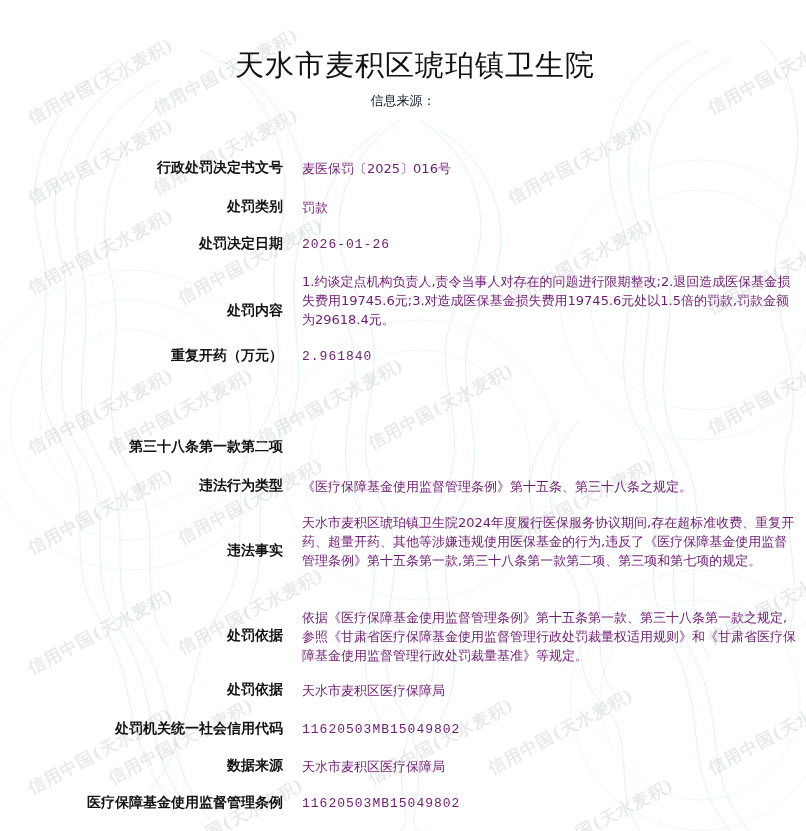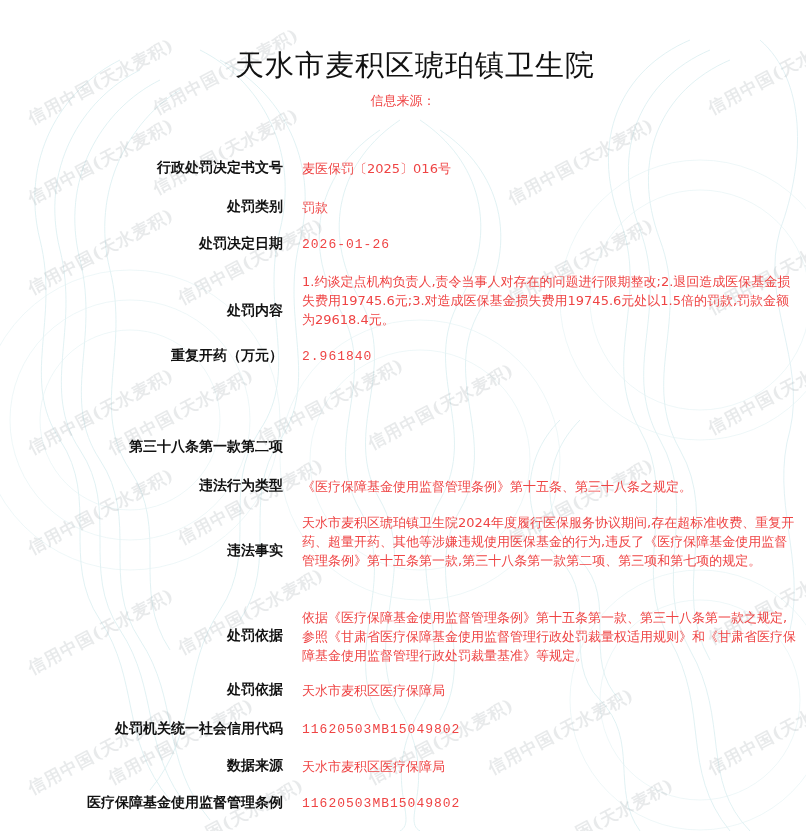--- a/index.html
+++ b/index.html
@@ -50,21 +50,21 @@
       letter-spacing: 1px;
       color: #111;
     }
     .info-source {
       position: absolute;
       left: 0;
       width: 806px;
       top: 92px;
       text-align: center;
       font-size: 13px;
-      color: #ef4444;
+      color: #0f172a;
     }
     .row {
       position: absolute;
       left: 0;
       width: 806px;
     }
     .label {
       position: absolute;
       right: 523px; 
       text-align: right;
@@ -74,21 +74,21 @@
       line-height: 17px;
       color: #111;
       white-space: nowrap;
     }
     .value {
       position: absolute;
       left: 302px;
       width: 496px;
       font-size: 13px;
       line-height: 19px;
-      color: #ef4444;
+      color: #701a75;
     }
     .value.mono-ish {
       letter-spacing: 1px;
       font-family: Liberation Mono, monospace;
     }
   </style>
 </head>
 <body>
 
 <svg class="bg-pattern" width="806" height="831" viewBox="0 0 806 831" xmlns="http://www.w3.org/2000/svg">

